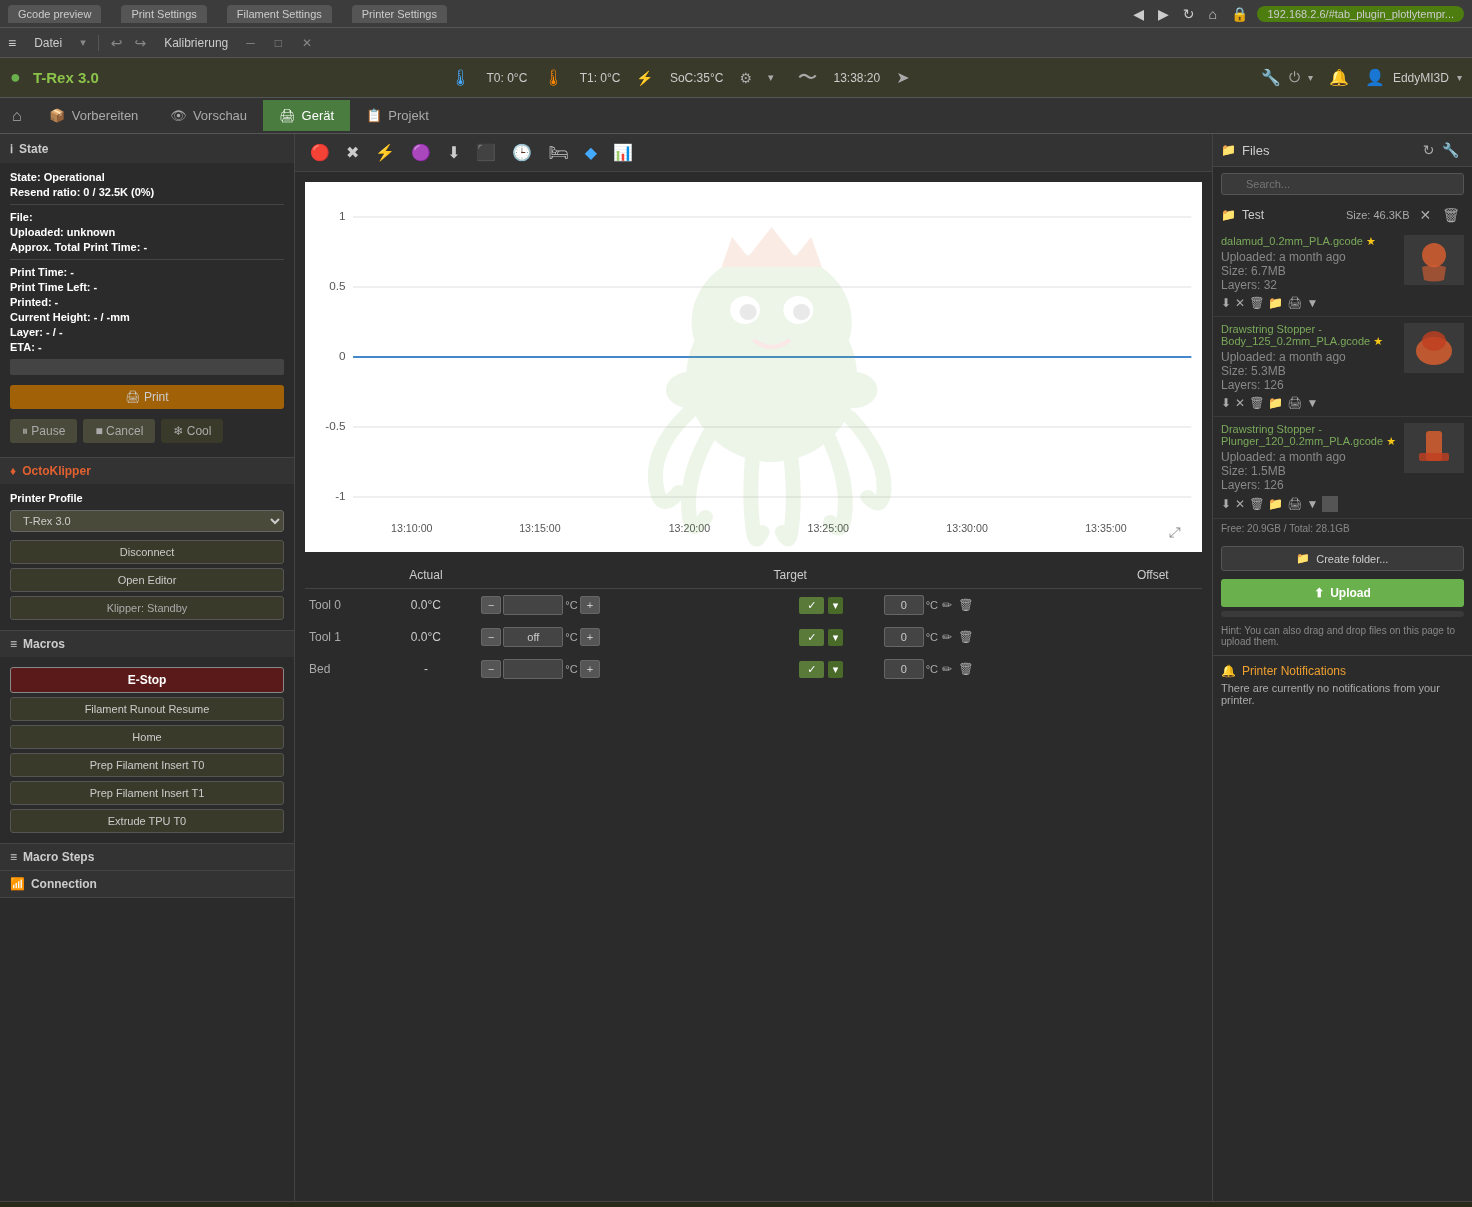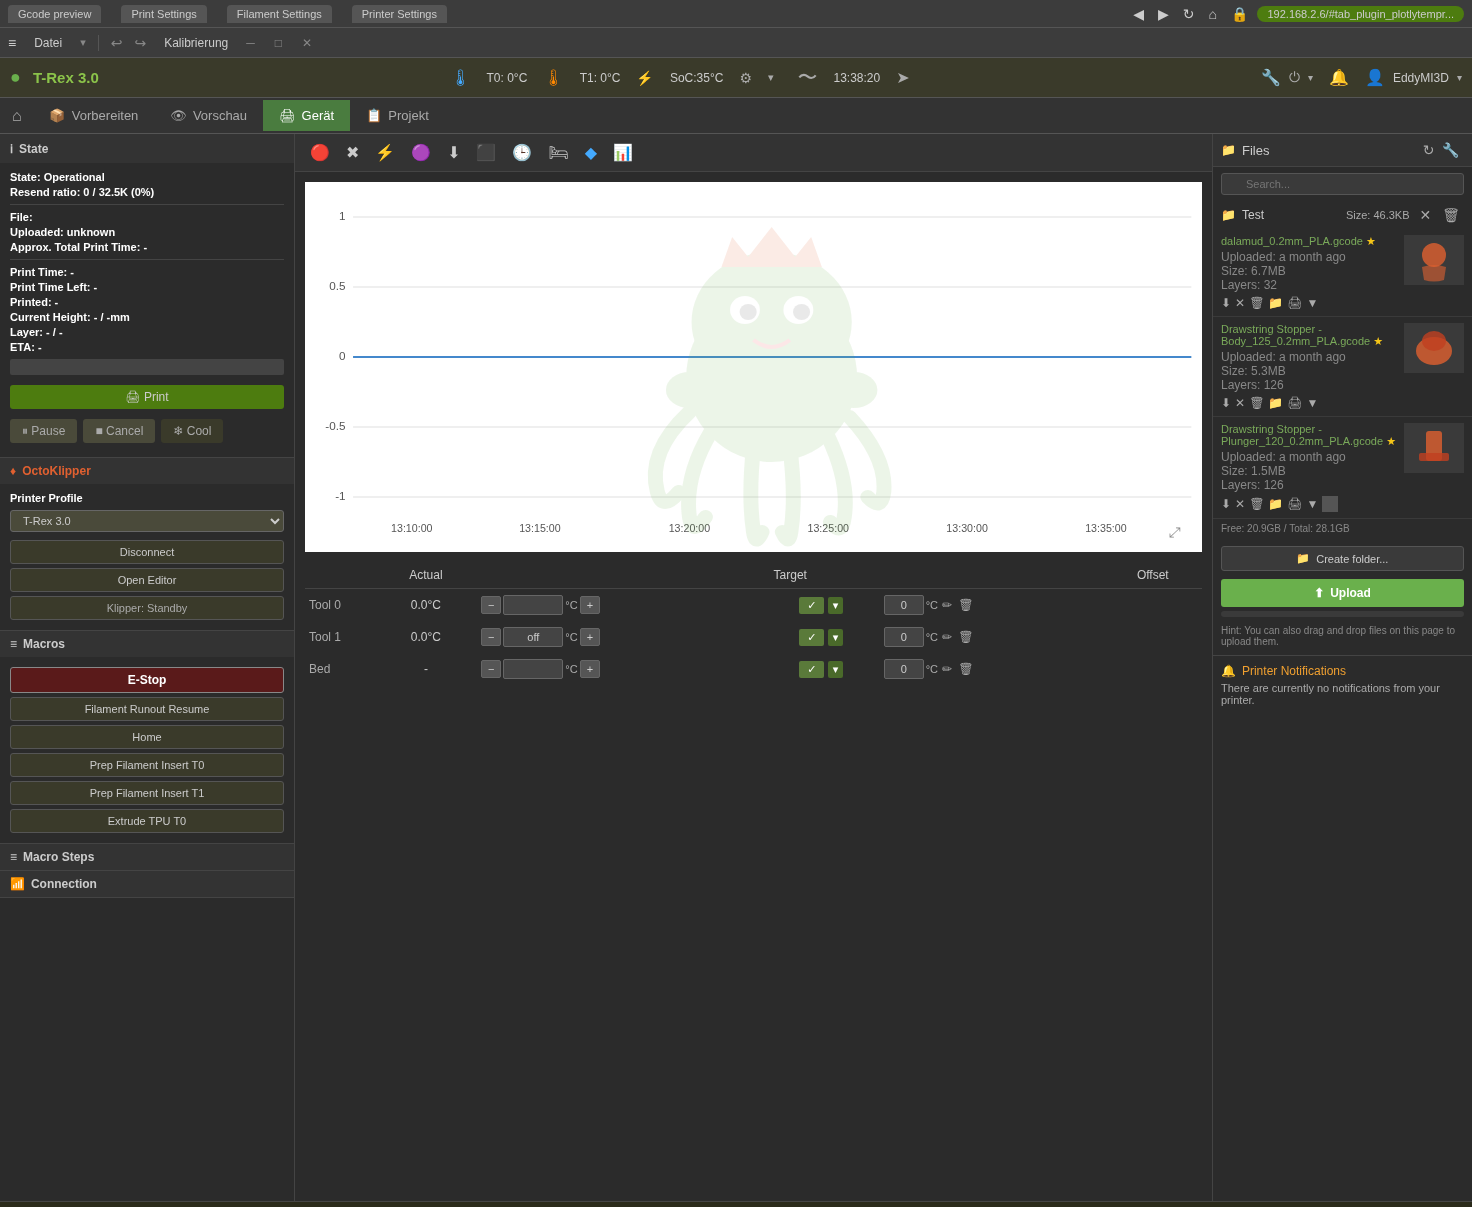--- a/index.html
+++ b/index.html
@@ -37,21 +37,21 @@
     .sidebar { width: 295px; background: #2b2b2b; border-right: 1px solid #444; overflow-y: auto; flex-shrink: 0; }
     .sidebar-section { border-bottom: 1px solid #444; }
     .sidebar-title { background: #333; padding: 6px 10px; font-size: 12px; font-weight: bold; color: #ccc; display: flex; align-items: center; gap: 6px; }
     .sidebar-content { padding: 8px 10px; }
     .sidebar-row { margin-bottom: 3px; font-size: 11px; color: #ccc; }
     .sidebar-row span { font-weight: bold; color: #fff; }
     .sidebar-divider { border-top: 1px solid #444; margin: 6px 0; }
     .progress-bar-container { background: #444; height: 16px; border-radius: 2px; margin: 6px 0; }
     .progress-bar { background: #666; height: 100%; border-radius: 2px; width: 0%; }
     .btn { border: none; cursor: pointer; border-radius: 3px; padding: 5px 12px; font-size: 12px; color: #ccc; }
-    .btn-primary { background: #4d7c0f; color: #ccc; }
+    .btn-primary { background: #a16207; color: #ccc; }
     .btn-secondary { background: #4a4a3a; color: #aaa; }
     .btn-cool { background: #3a3a2a; color: #aaa; }
     .btn-row { display: flex; gap: 6px; margin: 6px 0; }
     .printer-profile { margin: 6px 0; }
     .profile-select { background: #4a4a3a; border: 1px solid #666; color: #ccc; padding: 3px 8px; font-size: 11px; border-radius: 3px; width: 100%; cursor: pointer; }
     .macro-btn { background: #3a3a2a; border: 1px solid #555; color: #ccc; padding: 5px 10px; font-size: 11px; border-radius: 3px; width: 100%; text-align: center; cursor: pointer; margin: 2px 0; }
     .estop-btn { background: #5a1a1a; border: 1px solid #888; color: #fff; padding: 5px 10px; font-size: 12px; border-radius: 3px; width: 100%; text-align: center; cursor: pointer; margin: 2px 0; font-weight: bold; }
 
     
     .center-content { flex: 1; background: #2b2b2b; overflow-y: auto; }

